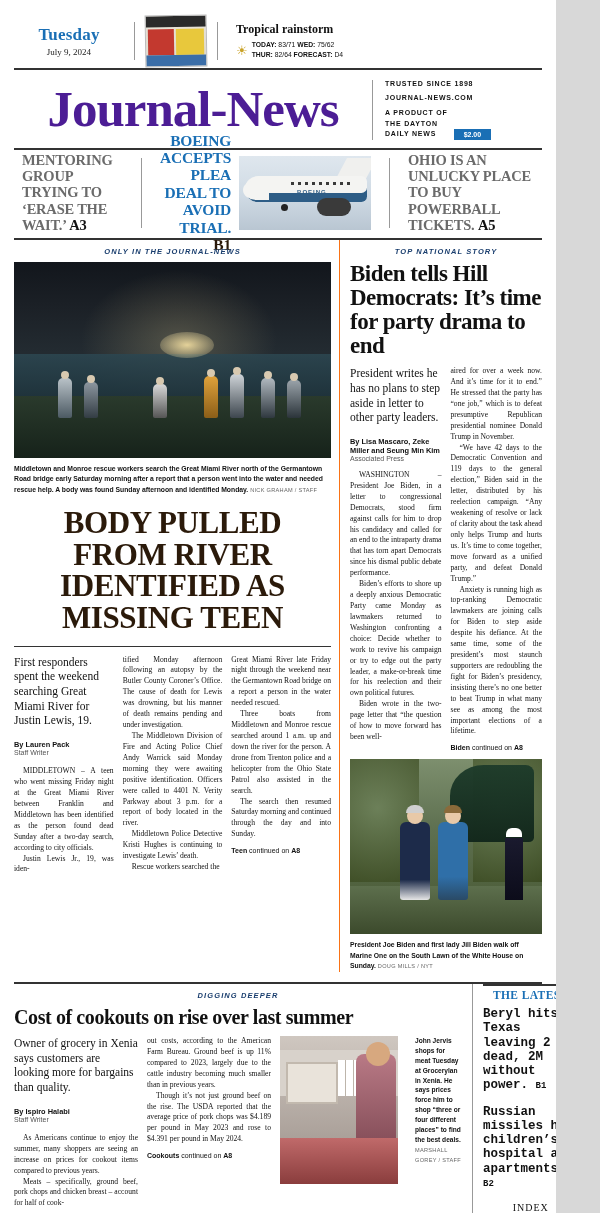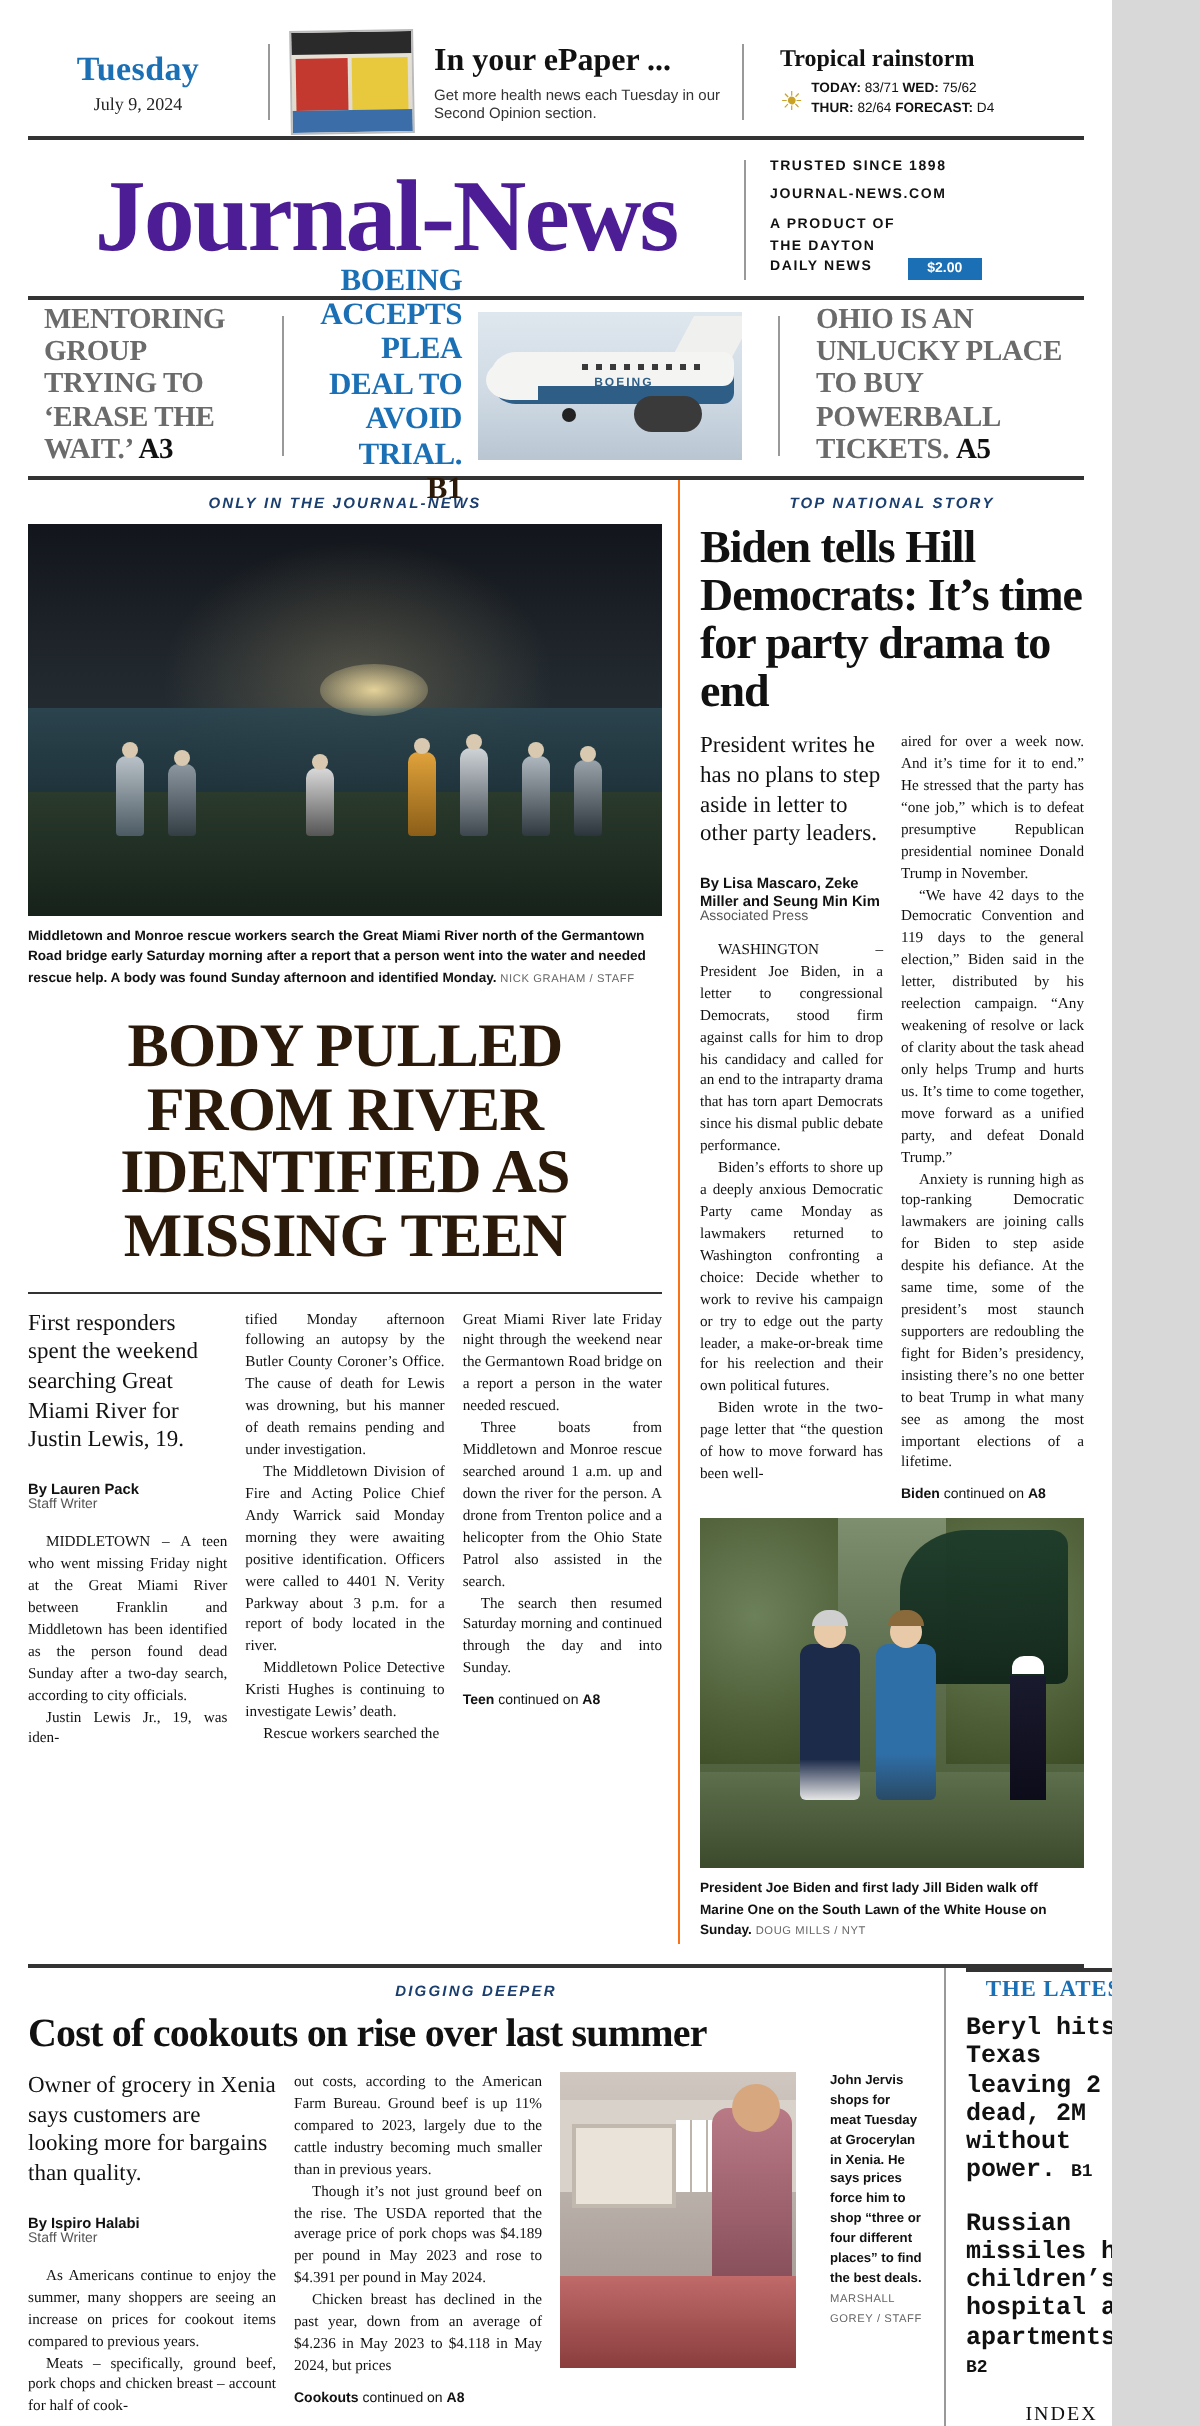--- a/index.html
+++ b/index.html
@@ -310,24 +310,20 @@
       <div class="sky-day">Tuesday</div>
       <div class="sky-full">July 9, 2024</div>
     </div>
     <div class="v-rule"></div>
     <div class="epaper-thumb">
       <div class="band1"></div>
         <div class="band2"></div>
         <div class="band3"></div>
         <div class="band4"></div>
     </div>
-    <div class="ep-text">
-      <div class="ep-title">In your ePaper ...</div>
-      <div class="ep-sub">Get more health news each Tuesday in our Second Opinion section.</div>
-    </div>
     <div class="v-rule"></div>
     <div class="wx">
       <div class="wx-title">Tropical rainstorm</div>
       <div class="wx-row">
         <span class="wx-icon">☀</span>
         <div class="wx-lines">
           <div><b>TODAY:</b>
                <span>83/71</span>
                <b>WED:</b>
                <span>75/62</span></div>
@@ -526,21 +522,20 @@
           <div class="byline-sub">Staff Writer</div>
           <div class="body" style="margin-top:10px">
             <p class="first">As Americans continue to enjoy the summer, many shoppers are seeing an increase on prices for cookout items compared to previous years.</p>
             <p>Meats – specifically, ground beef, pork chops and chicken breast – account for half of cook-</p>
           </div>
         </div>
         <div class="deep-c2">
           <div class="body">
             <p style="text-indent:0">out costs, according to the American Farm Bureau. Ground beef is up 11% compared to 2023, largely due to the cattle industry becoming much smaller than in previous years.</p>
             <p>Though it’s not just ground beef on the rise. The USDA reported that the average price of pork chops was $4.189 per pound in May 2023 and rose to $4.391 per pound in May 2024.</p>
-            <p>Chicken breast has declined in the past year, down from an average of $4.236 in May 2023 to $4.118 in May 2024, but prices</p>
           </div>
           <div class="jump">
             <b>Cookouts</b><span> continued on </span><b>A8</b>
           </div>
         </div>
         <div class="photo-grocery">
           <div class="gro-shelf"></div>
           <div class="gro-case"></div>
           <div class="gro-grid"></div>
           <div class="gro-person"></div>

